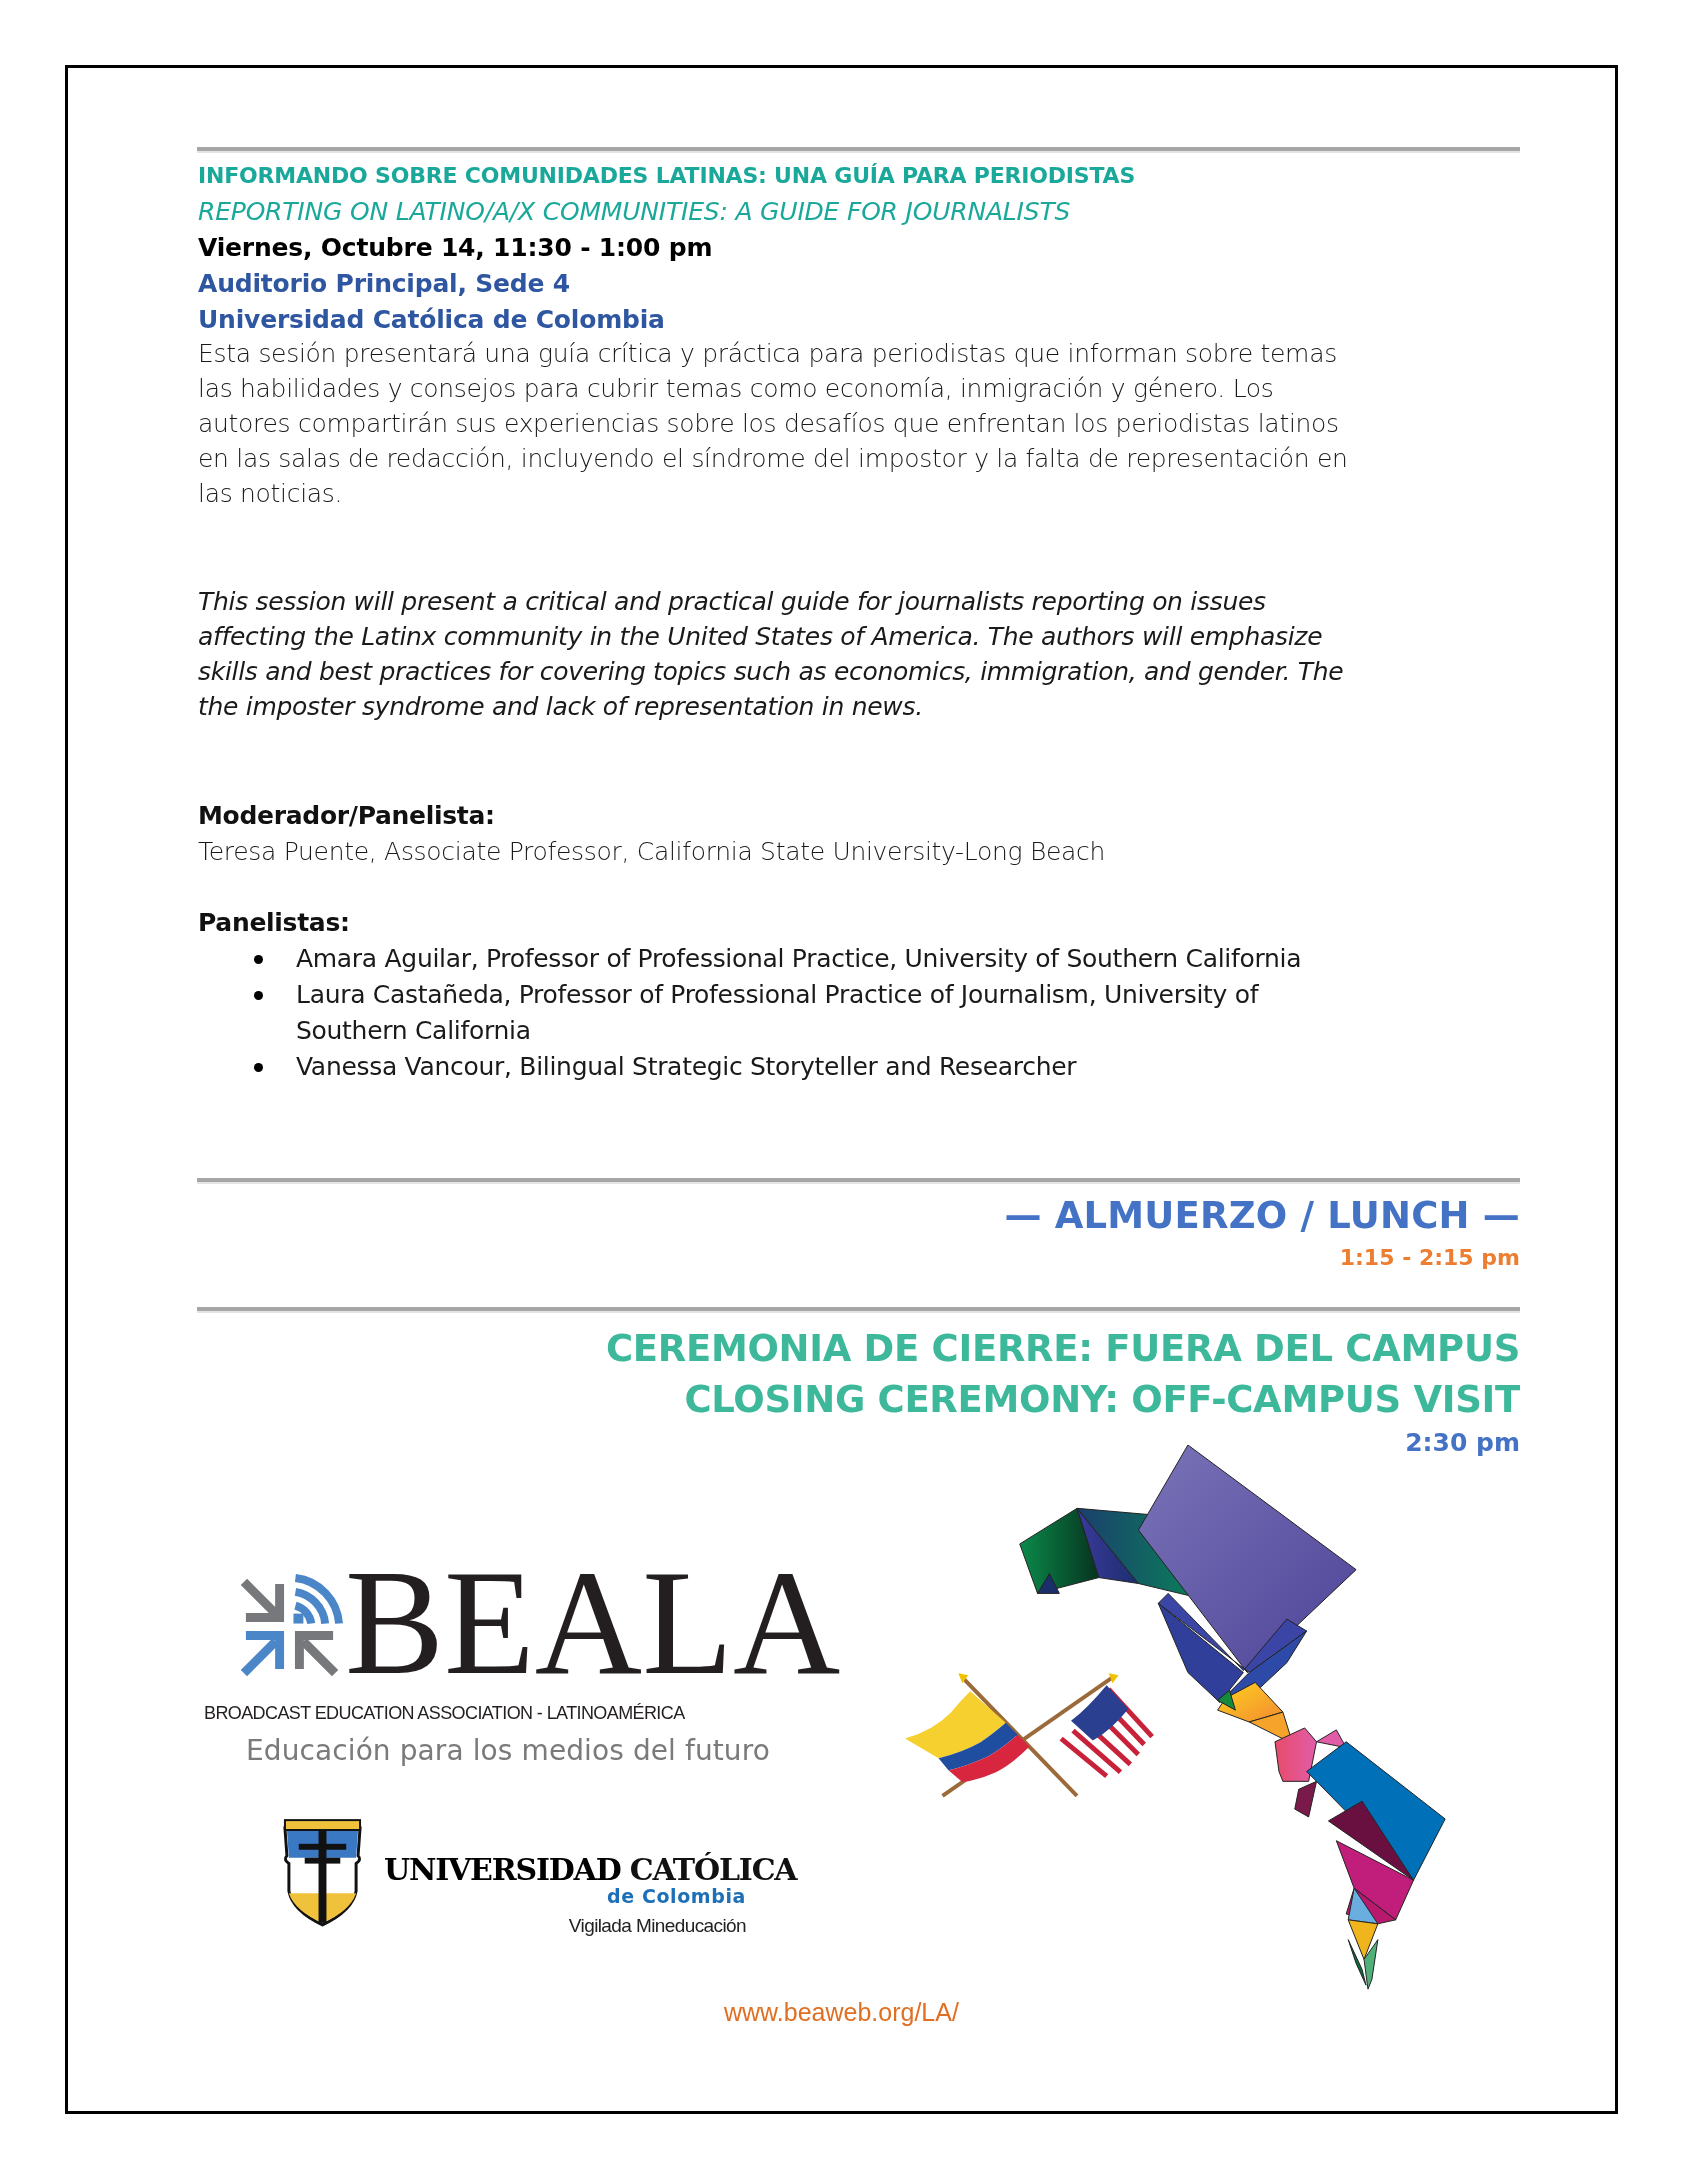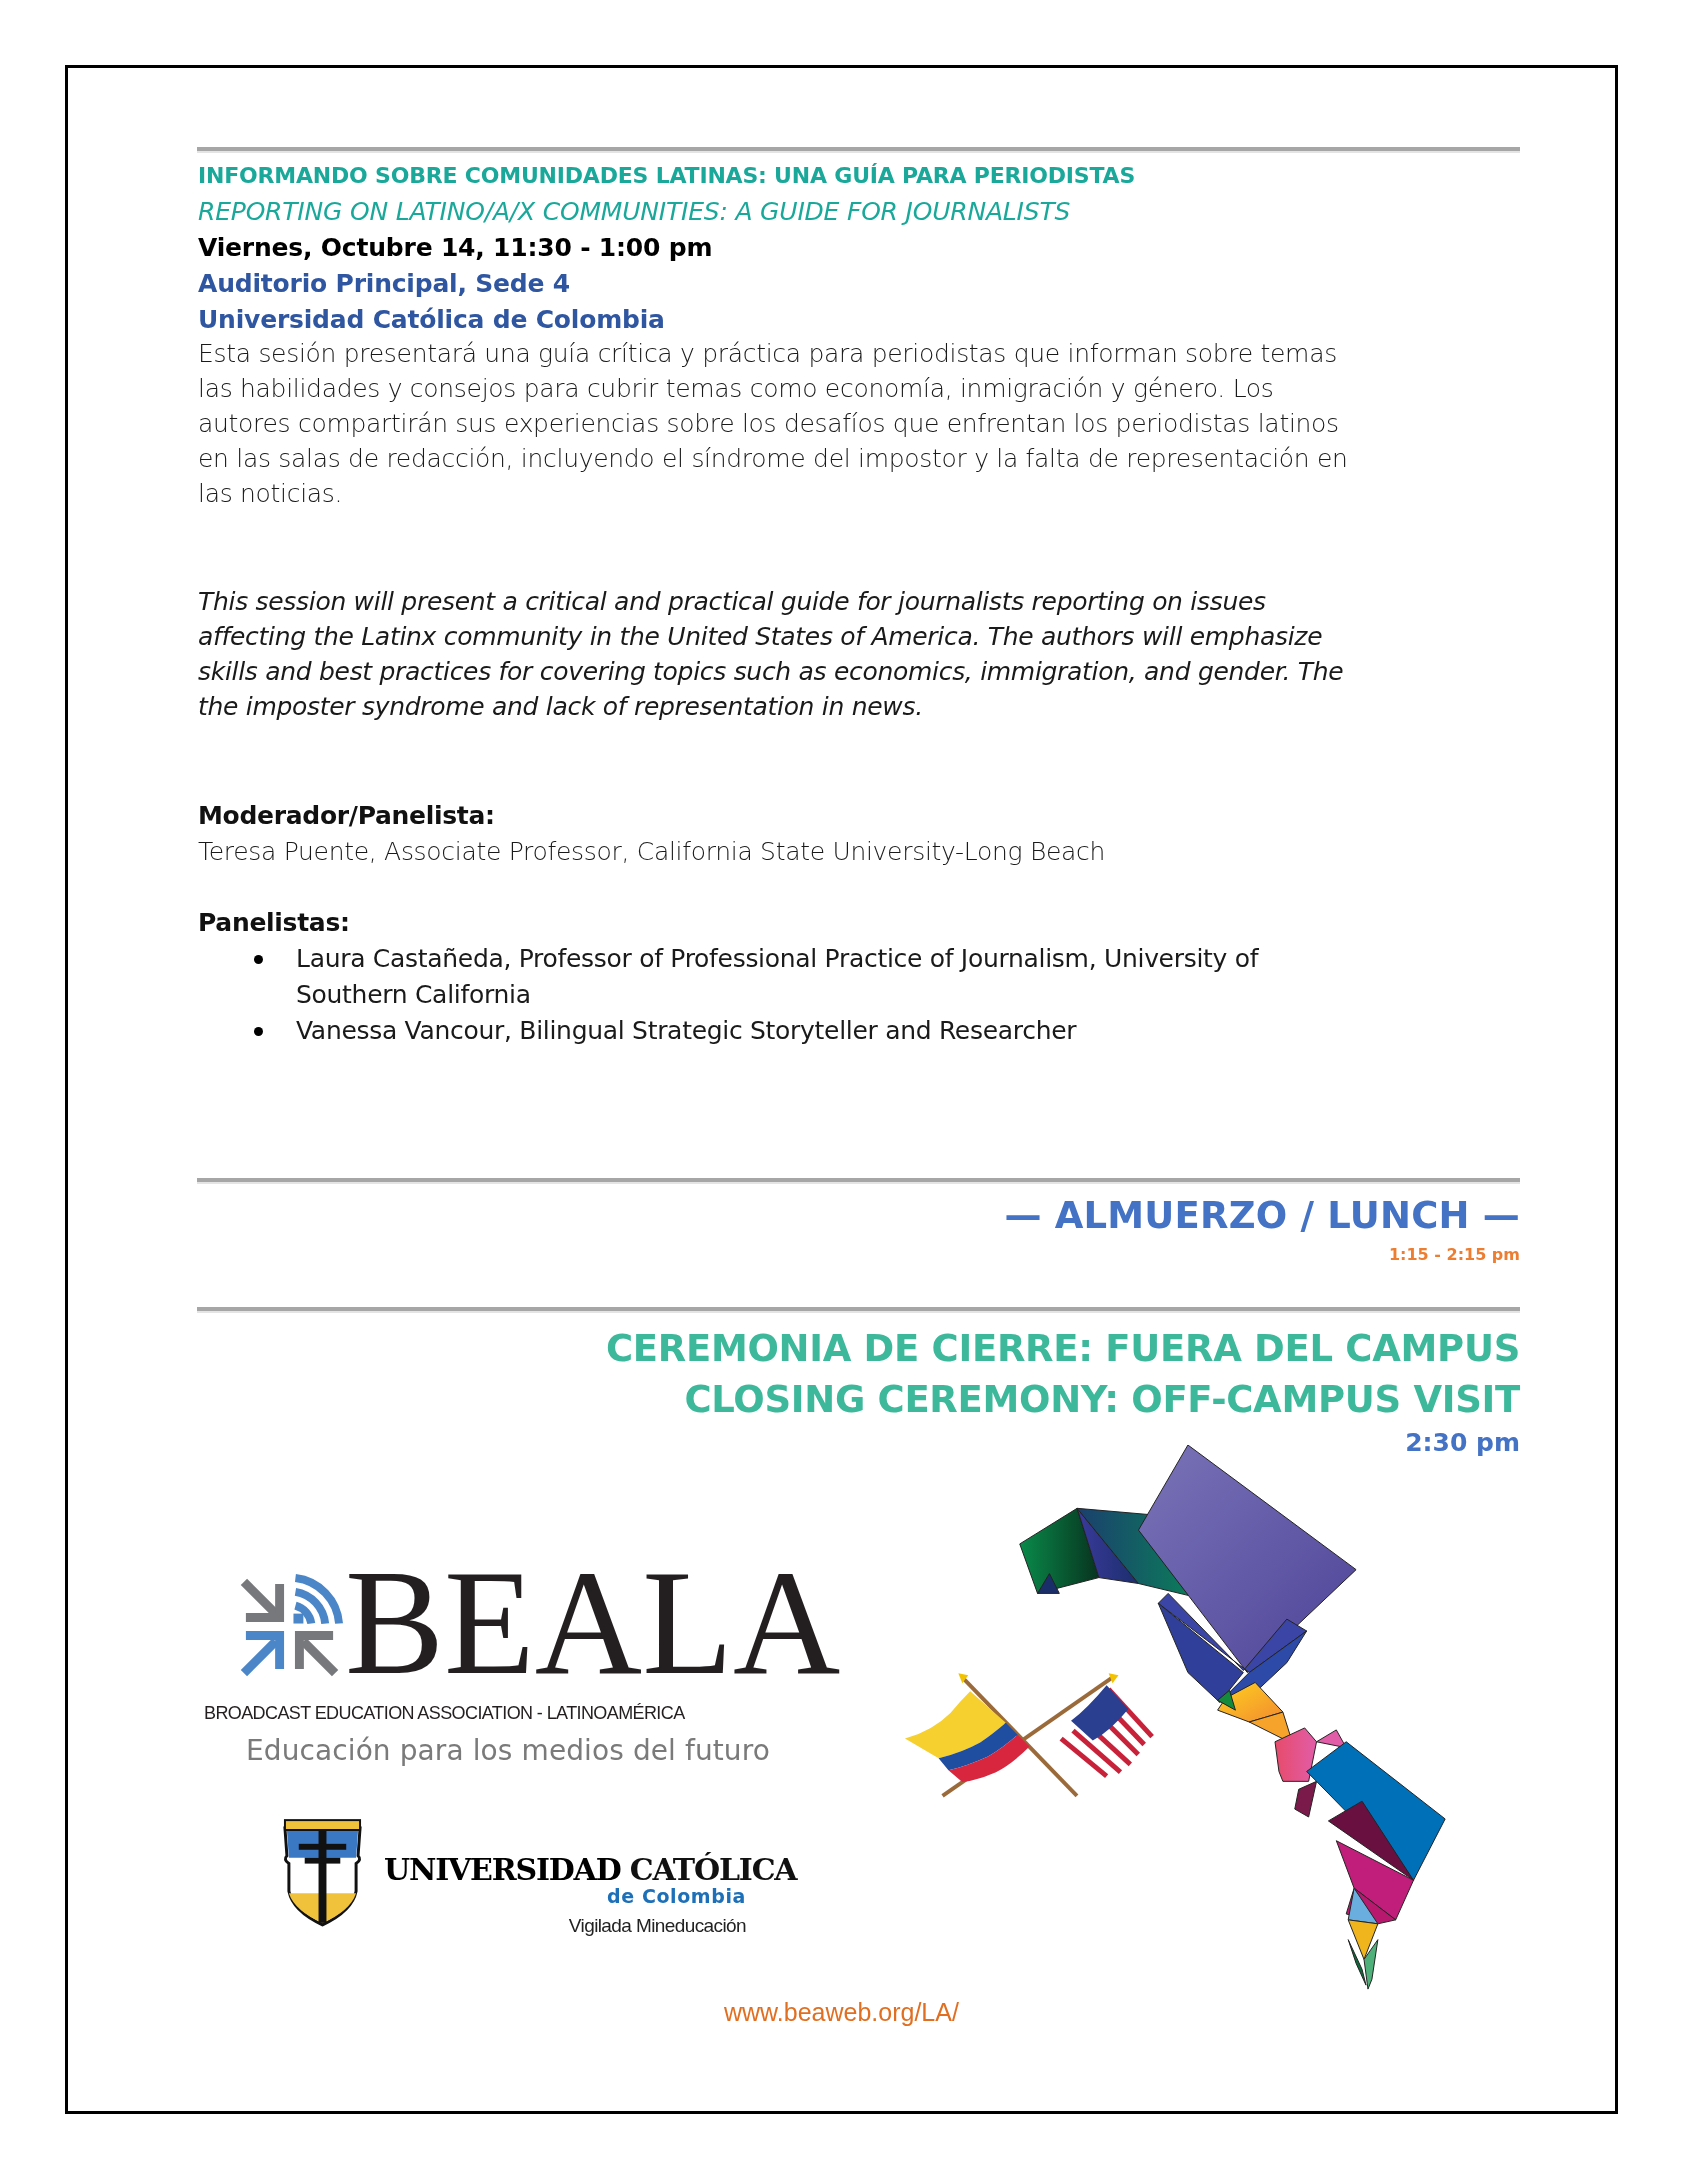--- a/index.html
+++ b/index.html
@@ -15,21 +15,21 @@
   .blue { color: #2f56a0; }
   .b { font-weight: bold; }
   .i { font-style: italic; }
   .para { font-size: 25px; line-height: 35px; letter-spacing: -0.3px; font-weight: 300; color: #1a1a1a; }
   .label { font-size: 25px; font-weight: bold; line-height: 36px; letter-spacing: -0.3px; }
   ul.panel { list-style: none; margin: 0; padding: 0; }
   ul.panel li { position: relative; padding-left: 98px; font-size: 25px; line-height: 36px; letter-spacing: -0.3px; color: #1a1a1a; }
   ul.panel li .dot { position: absolute; left: 56px; top: 14px; width: 9px; height: 9px; border-radius: 50%; background: #000; }
   .center { position: absolute; left: 197px; width: 1323px; text-align: right; white-space: nowrap; }
   .lunch { font-size: 37px; font-weight: bold; color: #4472c4; letter-spacing: 0.2px; }
-  .orange { color: #ed7d31; font-weight: bold; font-size: 16px; }
+  .orange { color: #ed7d31; font-weight: bold; font-size: 22px; }
   .ceremony { font-size: 37px; font-weight: bold; color: #3db89a; line-height: 51px; letter-spacing: -0.3px; }
   .time2 { font-size: 25px; font-weight: bold; color: #4472c4; }
   .url { font-family: "Liberation Sans", sans-serif; font-size: 25px; color: #e06f22; }
   svg text { font-family: "Liberation Serif", serif; }
 </style>
 </head>
 <body>
 
 <div class="frame"></div>
 
@@ -59,20 +59,21 @@
 </div>
 
 <div class="content" style="top:798px;">
   <div class="label">Moderador/Panelista:</div>
   <div class="para">Teresa Puente, Associate Professor, California State University-Long Beach</div>
 </div>
 
 <div class="content" style="top:905px;">
   <div class="label">Panelistas:</div>
   <ul class="panel">
+    <li><span class="dot"></span><span>Amara Aguilar, Professor of Professional Practice, University of Southern California</span></li>
     <li><span class="dot"></span><span>Laura Castañeda, Professor of Professional Practice of Journalism, University of</span></li>
     <li><span>Southern California</span></li>
     <li><span class="dot"></span><span>Vanessa Vancour, Bilingual Strategic Storyteller and Researcher</span></li>
   </ul>
 </div>
 
 <div class="rule" style="top:1178px;"></div>
 
 <div class="center lunch" style="top:1194px;">— ALMUERZO / LUNCH —</div>
 <div class="center orange" style="top:1245px;">1:15 - 2:15 pm</div>

